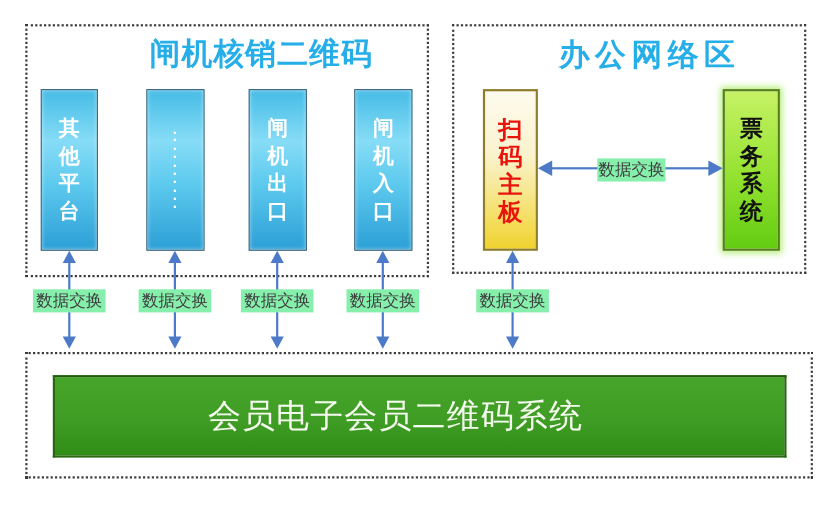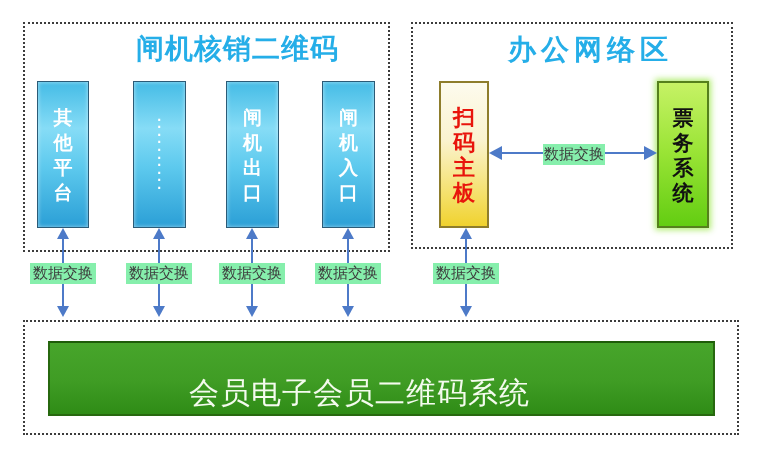--- a/index.html
+++ b/index.html
@@ -42,21 +42,21 @@
   .vlabel-blue{color:#ffffff;font-size:19px;font-weight:600;}
   .vlabel-dots{color:#ffffff;font-size:14px;font-weight:700;}
   .vlabel-dots i{line-height:7.6px;}
   .vlabel-scan{color:#e8150c;font-size:22px;font-weight:700;}
   .vlabel-ticket{color:#111111;font-size:21px;font-weight:700;}
 
   
   .member-box{position:absolute;left:48px;top:341px;width:667px;height:75px;box-sizing:border-box;
     border:2px solid #27680f;border-top-color:#1d5c08;
     background:linear-gradient(180deg,#47a52b 0%,#3f9c24 55%,#2f8c16 100%);
-    display:flex;align-items:flex-end;justify-content:center;z-index:2;}
+    display:flex;align-items:center;justify-content:center;z-index:2;}
   .member-label{color:#f4fbee;font-size:30px;letter-spacing:1px;white-space:nowrap;transform:translateX(-22px);}
 
   
   .varrow{position:absolute;top:228px;width:12px;height:89px;z-index:4;}
   .varrow .shaft{position:absolute;left:5px;top:9px;bottom:9px;width:2px;background:var(--arrow-blue);}
   .varrow .head-up{position:absolute;top:0;left:0;width:0;height:0;
     border-left:6px solid transparent;border-right:6px solid transparent;border-bottom:11px solid var(--arrow-blue);}
   .varrow .head-down{position:absolute;bottom:0;left:0;width:0;height:0;
     border-left:6px solid transparent;border-right:6px solid transparent;border-top:11px solid var(--arrow-blue);}
   .va1{left:57px;} .va2{left:153px;} .va3{left:246px;} .va4{left:342px;} .va5{left:460px;}

